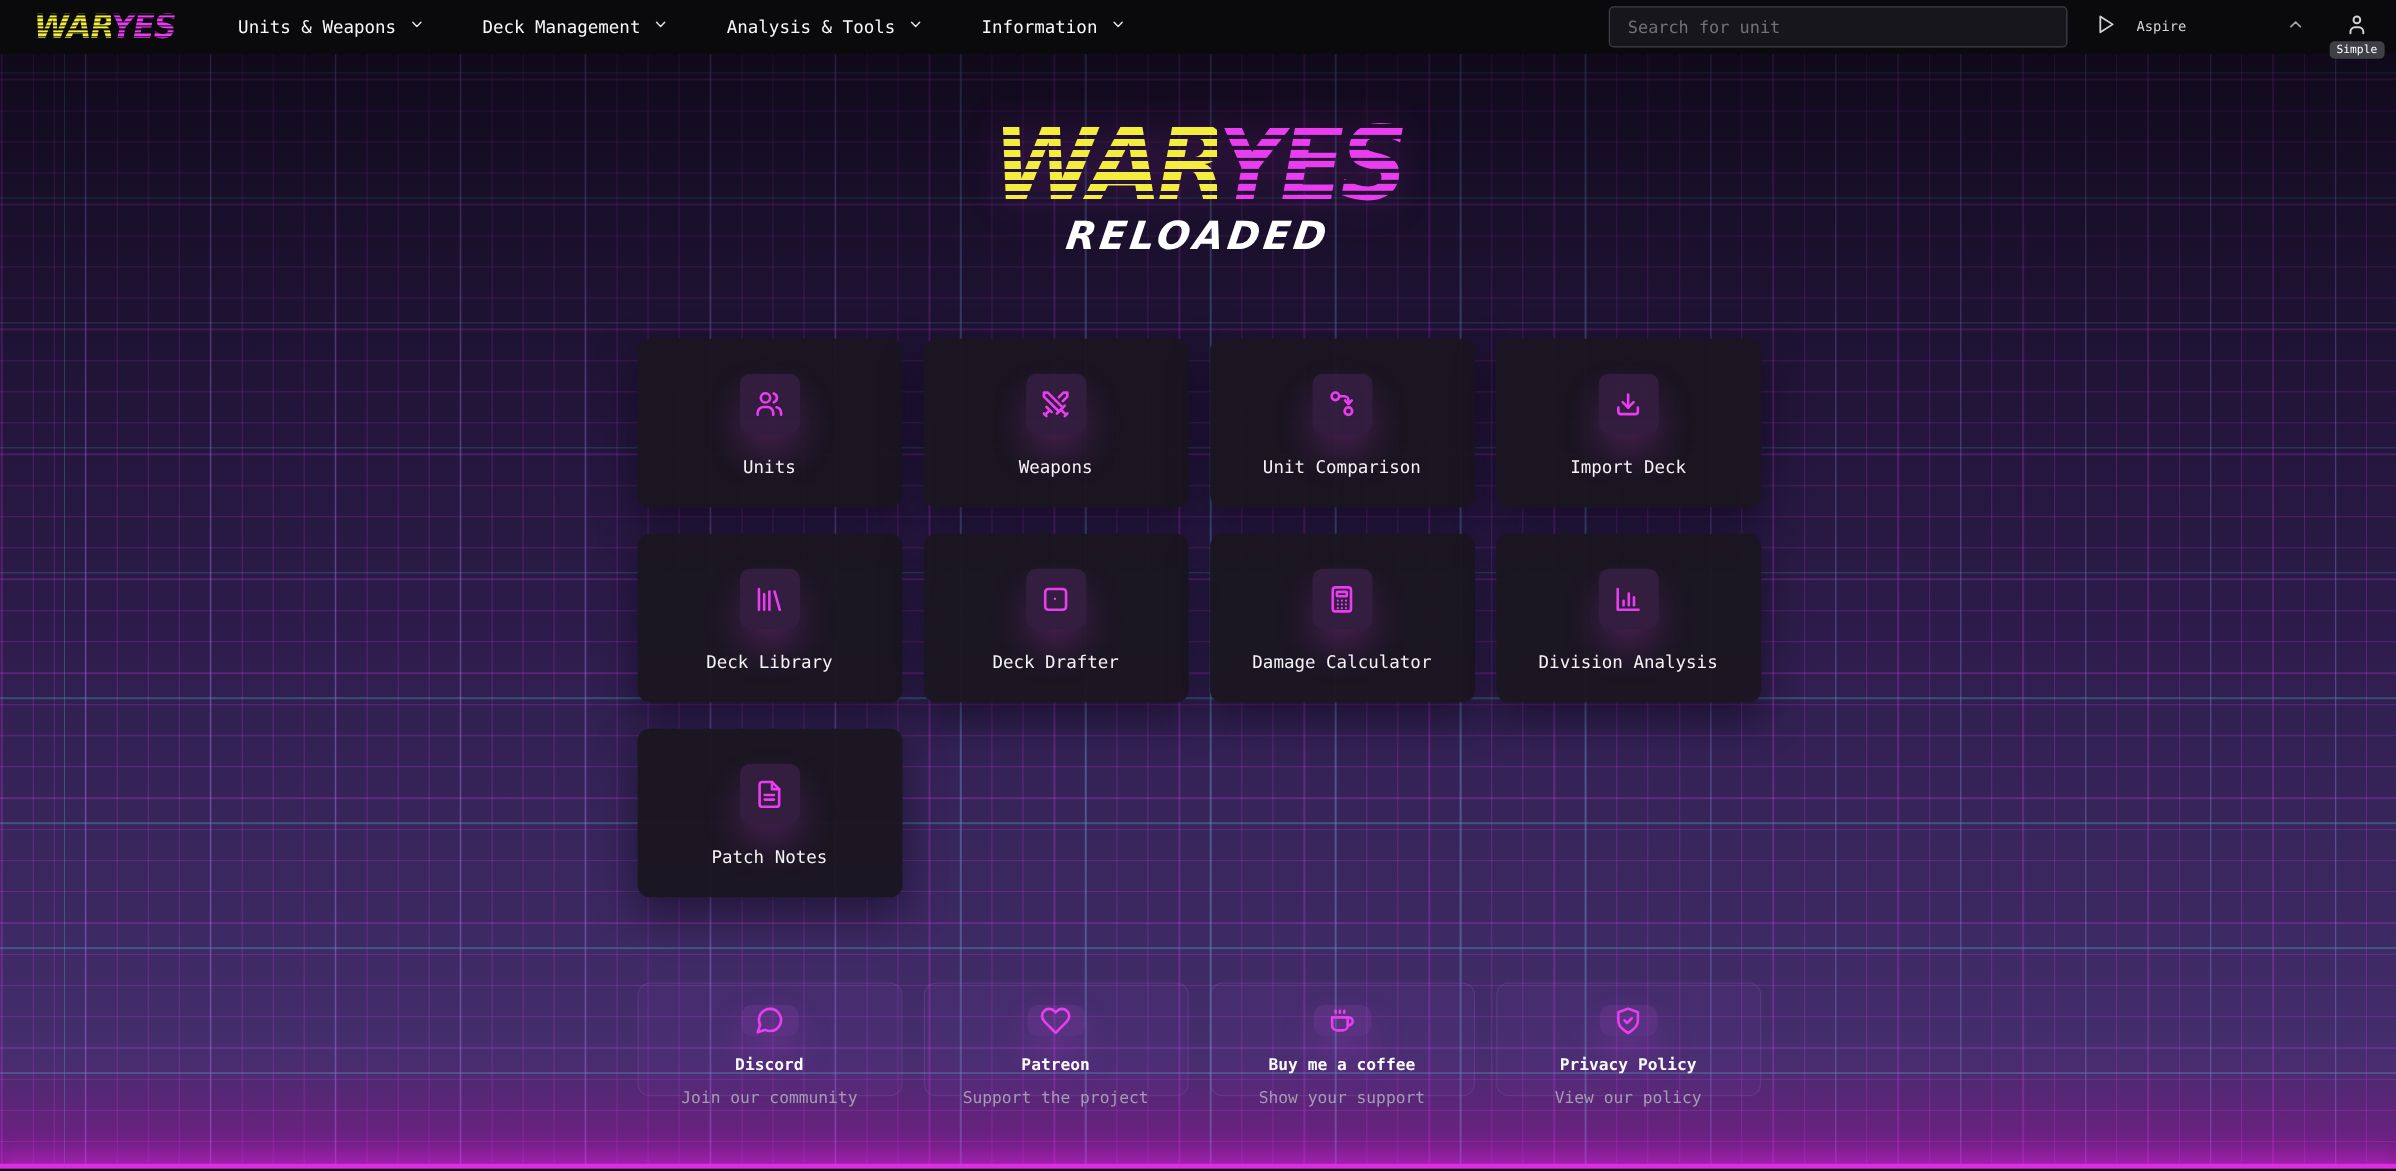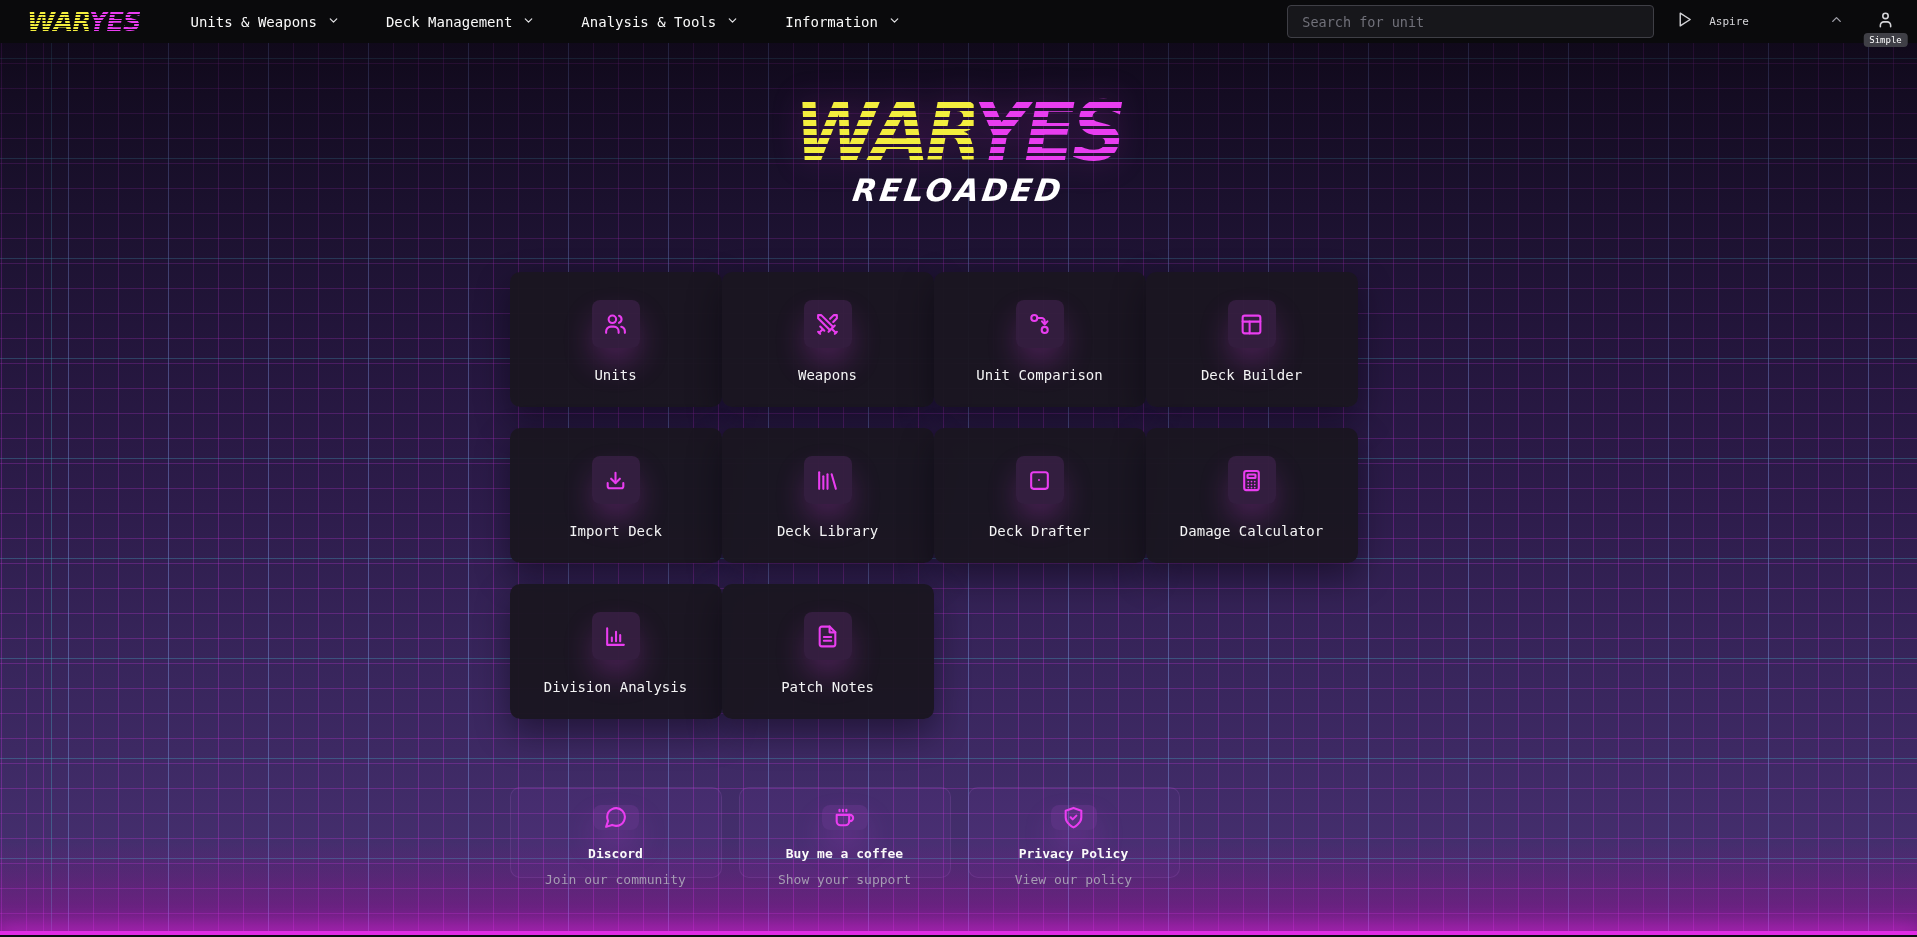--- a/index.html
+++ b/index.html
@@ -64,21 +64,21 @@
   .hero { text-align:center; margin-top:58px; }
   .hero-logo { font-family:"DejaVu Sans","Liberation Sans",sans-serif; font-style:italic; font-weight:800;
     font-size:82px; line-height:62px; letter-spacing:-4px; display:inline-block; transform:scaleX(0.92);
     filter:drop-shadow(0 0 16px rgba(233,61,240,0.25)); cursor:pointer; }
   .hero-sub { font-family:"DejaVu Sans","Liberation Sans",sans-serif; font-style:italic; font-weight:800;
     font-size:31px; color:#ffffff; letter-spacing:3px; margin-top:8px; transform:skewX(-8deg); }
 
   
   .cards-grid {
     width:898px; margin:64px auto 0 auto;
-    display:grid; grid-template-columns:repeat(4,212px); gap:21px 0;
+    display:grid; grid-template-columns:repeat(4,212px); gap:21px 17px;
   }
   .card {
     height:135px; background:rgba(26,22,32,0.96); border-radius:10px; cursor:pointer;
     display:flex; flex-direction:column; align-items:center; padding-top:28px;
     box-shadow:0 14px 34px rgba(5,2,10,0.45);
   }
   .card-icon-box, .link-icon-box {
     width:48px; height:48px; border-radius:8px; background:rgba(176,70,205,0.17);
     display:flex; align-items:center; justify-content:center;
     box-shadow:0 16px 30px -2px rgba(198,62,220,0.28);
@@ -206,32 +206,20 @@
               <circle cx="17" cy="17.2" r="2.9"></circle>
             </svg>
           </span>
         </span>
     <span class="card-label">Unit Comparison</span>
   </a>
       <a class="card">
     <span class="card-icon-box">
           <span class="icon-slot">
             <svg width="25" height="25" viewBox="0 0 24 24" fill="none" stroke-width="2" stroke-linecap="round" stroke-linejoin="round">
-              <rect x="3.5" y="3.5" width="17" height="17" rx="2"></rect>
-              <line x1="3.5" y1="9.2" x2="20.5" y2="9.2"></line>
-              <line x1="10.2" y1="9.2" x2="10.2" y2="20.5"></line>
-            </svg>
-          </span>
-        </span>
-    <span class="card-label">Deck Builder</span>
-  </a>
-      <a class="card">
-    <span class="card-icon-box">
-          <span class="icon-slot">
-            <svg width="25" height="25" viewBox="0 0 24 24" fill="none" stroke-width="2" stroke-linecap="round" stroke-linejoin="round">
               <path d="M4.5 14.5v3A2 2 0 0 0 6.5 19.5h11a2 2 0 0 0 2-2v-3"></path>
               <polyline points="7.8 10.3 12 14.5 16.2 10.3"></polyline>
               <line x1="12" y1="4.5" x2="12" y2="14.5"></line>
             </svg>
           </span>
         </span>
     <span class="card-label">Import Deck</span>
   </a>
       <a class="card">
     <span class="card-icon-box">
@@ -316,20 +304,31 @@
             </svg>
           </span>
         </span>
     <span class="link-title">Discord</span>
     <span class="link-subtitle">Join our community</span>
   </a>
       <a class="link-card">
     <span class="link-icon-box">
           <span class="icon-slot">
             <svg width="25" height="25" viewBox="0 0 24 24" fill="none" stroke-width="2" stroke-linecap="round" stroke-linejoin="round">
+              <path d="M20.8 4.6a5.5 5.5 0 0 0-7.8 0L12 5.7l-1-1.1a5.5 5.5 0 0 0-7.8 7.8l1 1.1 7.8 7.8 7.8-7.8 1-1.1a5.5 5.5 0 0 0 0-7.8z"></path>
+            </svg>
+          </span>
+        </span>
+    <span class="link-title">Patreon</span>
+    <span class="link-subtitle">Support the project</span>
+  </a>
+      <a class="link-card">
+    <span class="link-icon-box">
+          <span class="icon-slot">
+            <svg width="25" height="25" viewBox="0 0 24 24" fill="none" stroke-width="2" stroke-linecap="round" stroke-linejoin="round">
               <path d="M16.5 9.5h.8a3 3 0 1 1 0 6h-.8"></path>
               <path d="M4.5 9.5h12v6.2a3.8 3.8 0 0 1-3.8 3.8H8.3a3.8 3.8 0 0 1-3.8-3.8z"></path>
               <line x1="7.2" y1="4.5" x2="7.2" y2="6"></line>
               <line x1="10.5" y1="4.5" x2="10.5" y2="6"></line>
               <line x1="13.8" y1="4.5" x2="13.8" y2="6"></line>
             </svg>
           </span>
         </span>
     <span class="link-title">Buy me a coffee</span>
     <span class="link-subtitle">Show your support</span>

